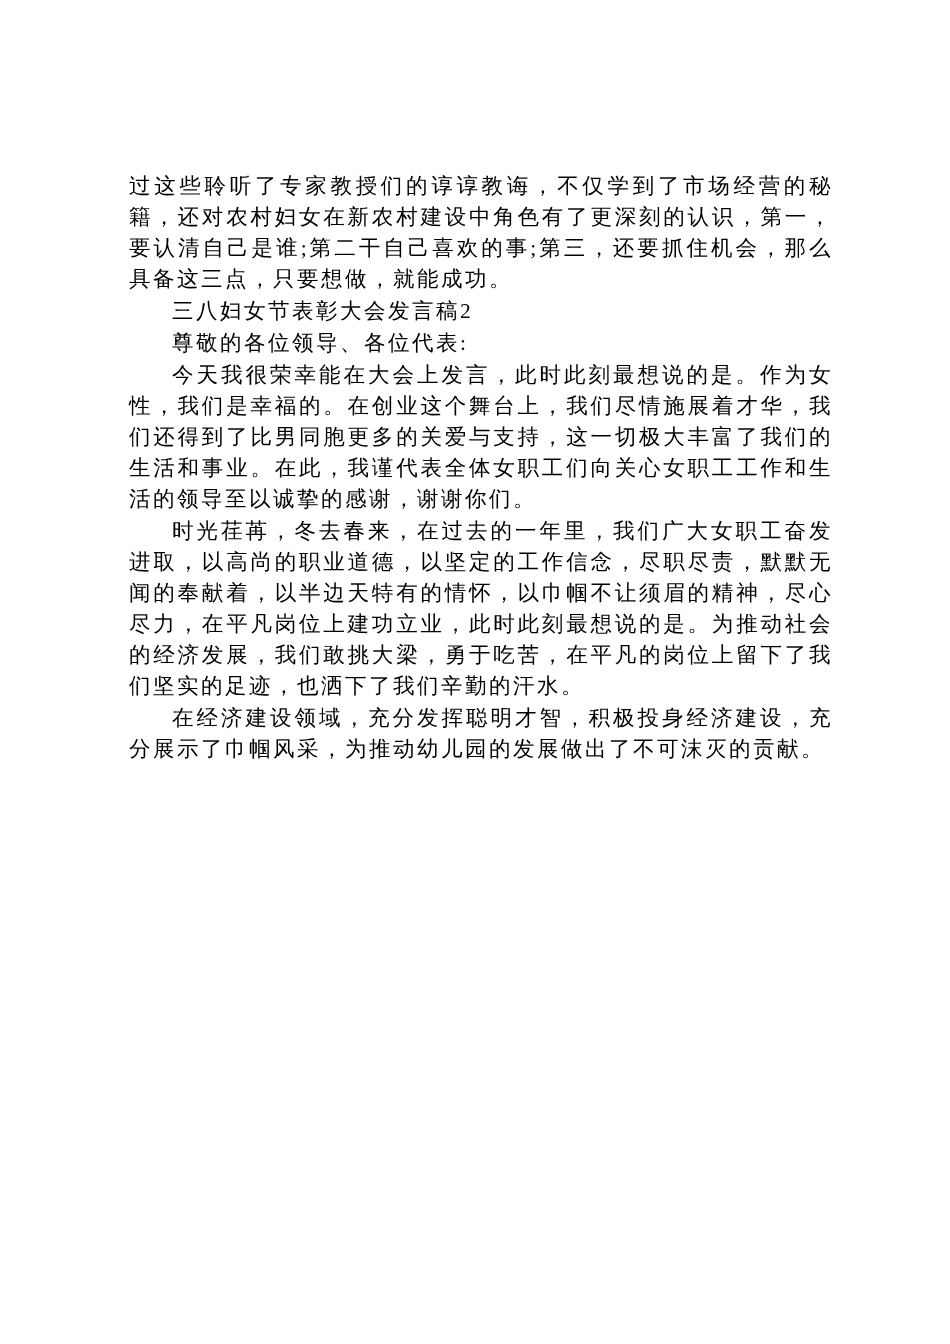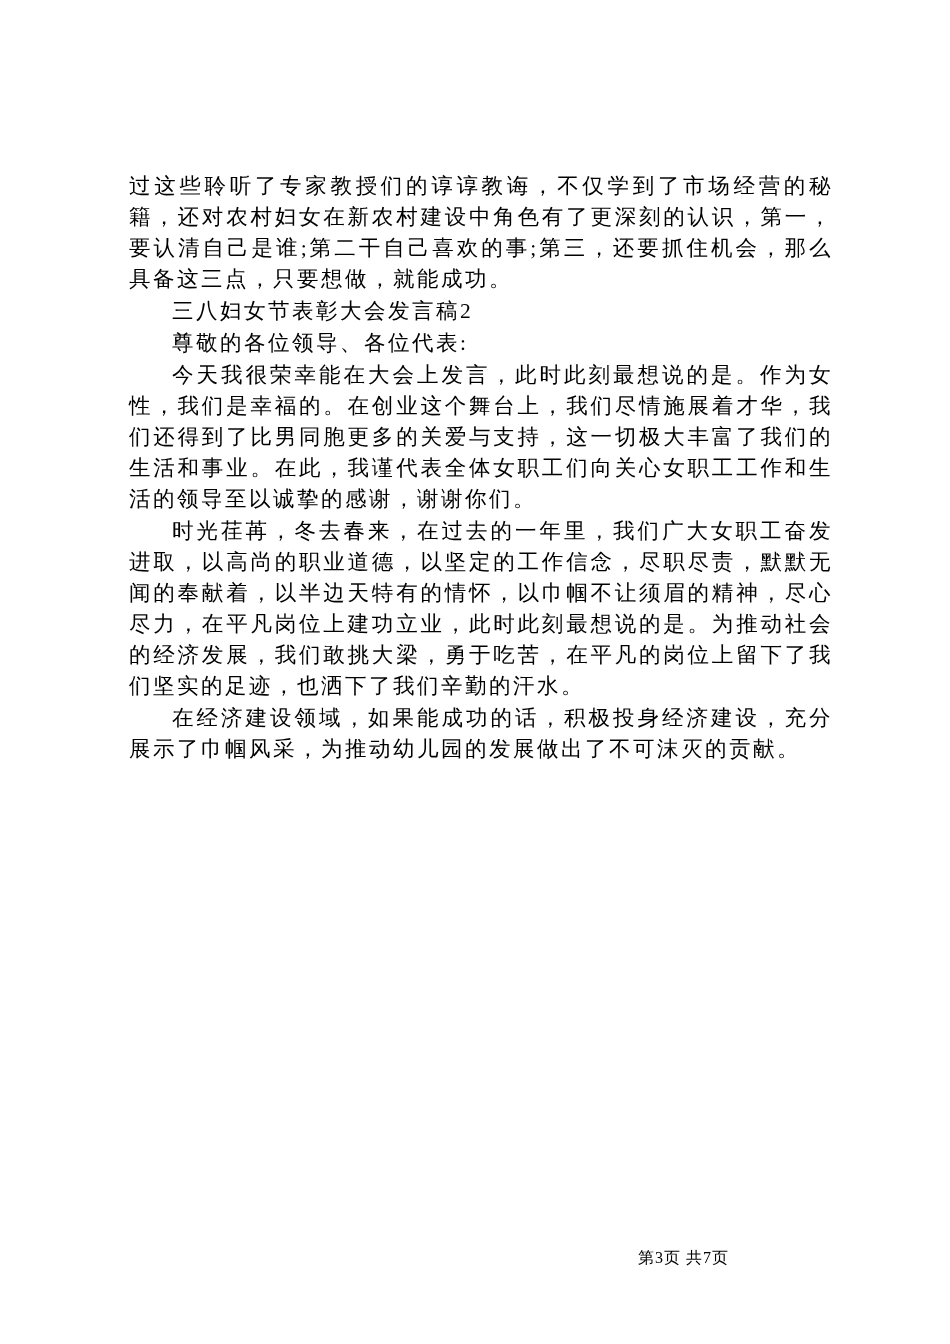--- a/index.html
+++ b/index.html
@@ -58,18 +58,15 @@
 </head>
 <body>
 
 <div class="page">
   <div class="content" id="doc-content">
       <p>过这些聆听了专家教授们的谆谆教诲，不仅学到了市场经营的秘籍，还对农村妇女在新农村建设中角色有了更深刻的认识，第一，要认清自己是谁;第二干自己喜欢的事;第三，还要抓住机会，那么具备这三点，只要想做，就能成功。</p>
       <p class="indent">三八妇女节表彰大会发言稿2</p>
       <p class="indent">尊敬的各位领导、各位代表:</p>
       <p class="indent">今天我很荣幸能在大会上发言，此时此刻最想说的是。作为女性，我们是幸福的。在创业这个舞台上，我们尽情施展着才华，我们还得到了比男同胞更多的关爱与支持，这一切极大丰富了我们的生活和事业。在此，我谨代表全体女职工们向关心女职工工作和生活的领导至以诚挚的感谢，谢谢你们。</p>
       <p class="indent">时光荏苒，冬去春来，在过去的一年里，我们广大女职工奋发进取，以高尚的职业道德，以坚定的工作信念，尽职尽责，默默无闻的奉献着，以半边天特有的情怀，以巾帼不让须眉的精神，尽心尽力，在平凡岗位上建功立业，此时此刻最想说的是。为推动社会的经济发展，我们敢挑大梁，勇于吃苦，在平凡的岗位上留下了我们坚实的足迹，也洒下了我们辛勤的汗水。</p>
-      <p class="indent">在经济建设领域，如果能成功的话，积极投身经济建设，充分展示了巾帼风采，为推动幼儿园的发展做出了不可沫灭的贡献。</p>
+      <p class="indent">在经济建设领域，充分发挥聪明才智，积极投身经济建设，充分展示了巾帼风采，为推动幼儿园的发展做出了不可沫灭的贡献。</p>
     </div>
-  <div class="footer">
-    <span class="page-label">第3页 共7页</span>
-  </div>
 </div>
 
 </body></html>

